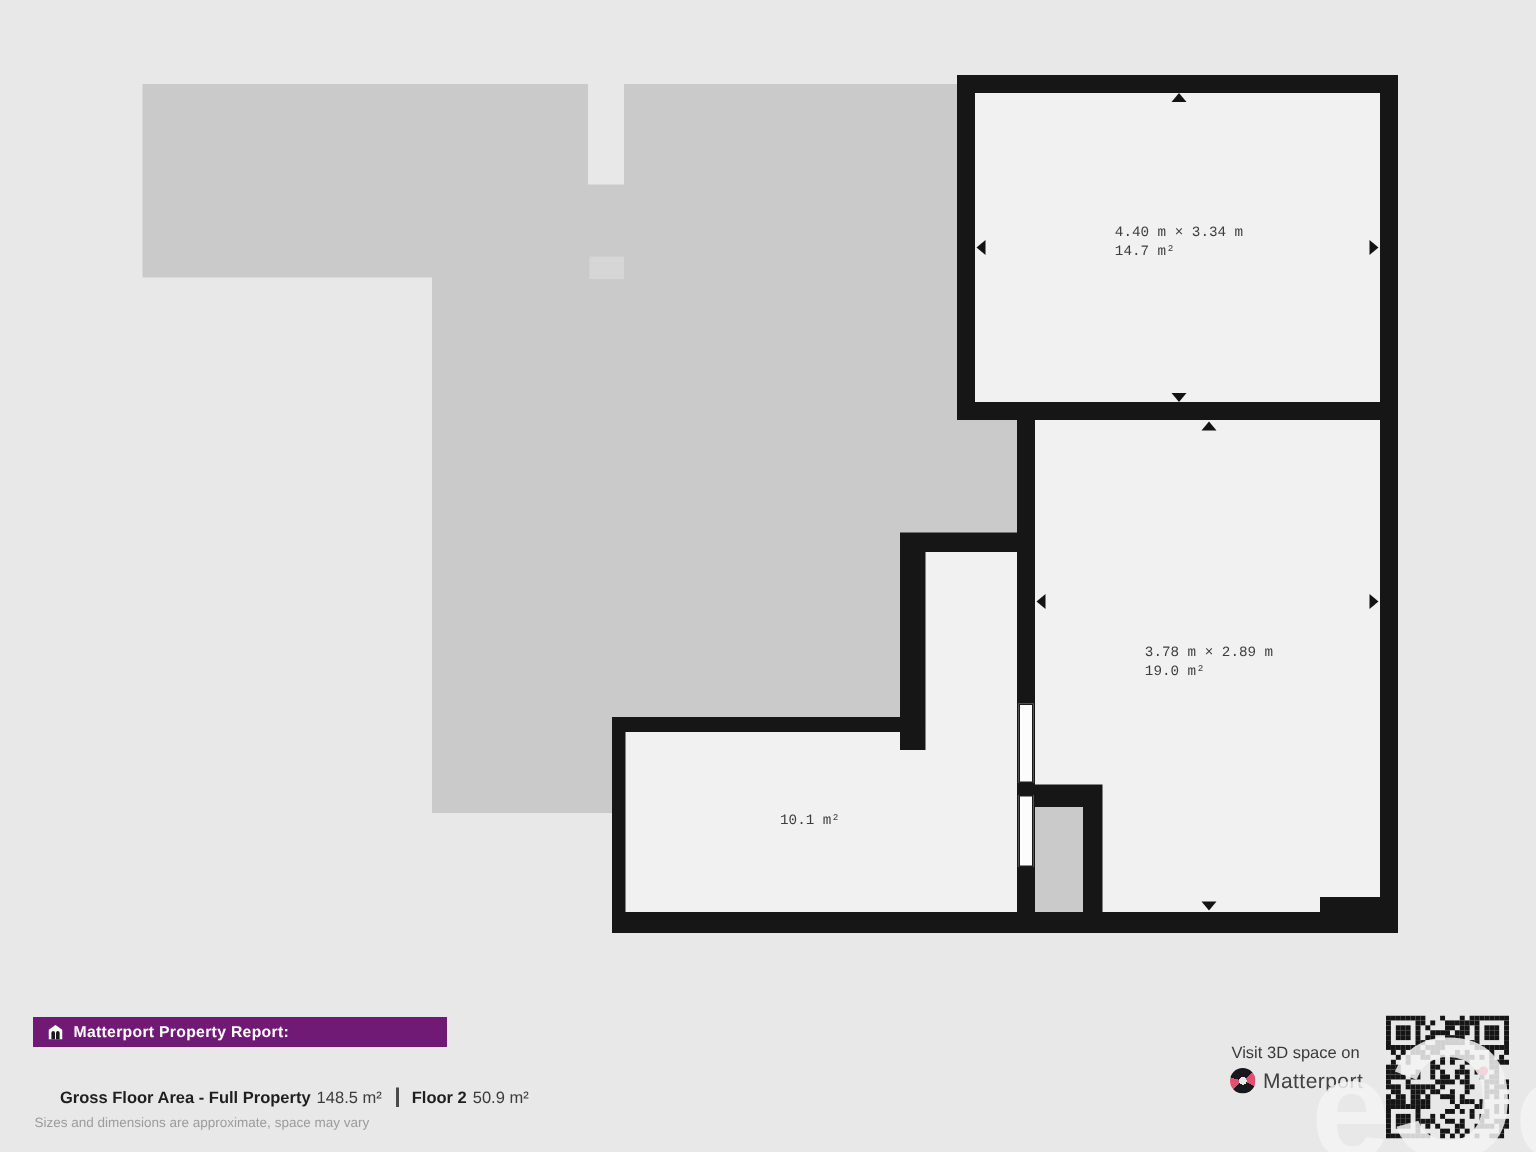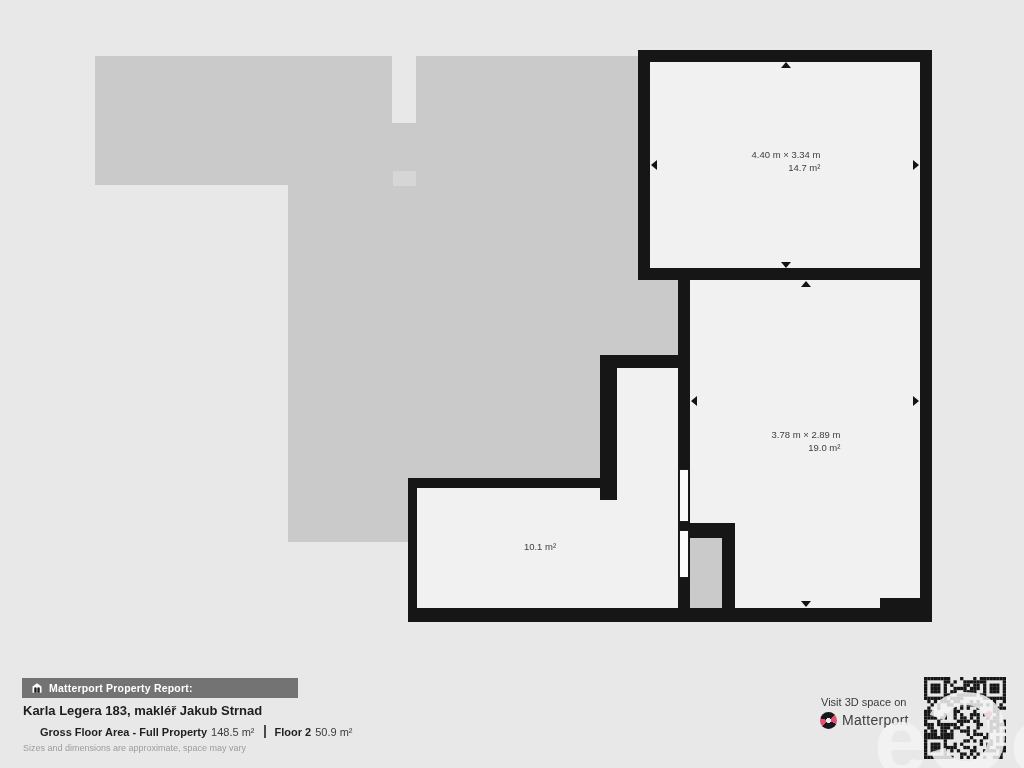--- a/index.html
+++ b/index.html
@@ -2,29 +2,29 @@
 <html><head>
 <meta charset="utf-8">
 <style>
   html,body{margin:0;padding:0;}
   .stage{position:relative;width:1024px;height:768px;background:#e8e8e8;overflow:hidden;
          font-family:"Liberation Sans",sans-serif;}
   .abs{position:absolute;}
   .wall{position:absolute;background:#161616;}
   .floor{position:absolute;background:#f1f1f1;}
   .sil{position:absolute;background:#cacaca;}
-  .room-label{position:absolute;transform:translateX(-50%);text-align:right;
-              font-size:9.5px;line-height:13px;color:#3e3e3e;white-space:nowrap;}
+  .room-label{position:absolute;transform:translateX(-50%);text-align:left;
+              font-size:9.5px;line-height:13px;color:#3e3e3e;white-space:nowrap;font-family:Liberation Mono, monospace;}
   .arr{position:absolute;width:0;height:0;}
   .arr.up{border-left:5px solid transparent;border-right:5px solid transparent;border-bottom:6px solid #131313;}
   .arr.down{border-left:5px solid transparent;border-right:5px solid transparent;border-top:6px solid #131313;}
   .arr.left{border-top:5px solid transparent;border-bottom:5px solid transparent;border-right:6px solid #131313;}
   .arr.right{border-top:5px solid transparent;border-bottom:5px solid transparent;border-left:6px solid #131313;}
   .door{position:absolute;background:#fcfcfc;border:1px solid #1c1c1c;box-sizing:border-box;}
-  .badge{position:absolute;left:22px;top:678px;width:276px;height:20px;background:#737373;
+  .badge{position:absolute;left:22px;top:678px;width:276px;height:20px;background:#701a75;
          color:#fff;display:flex;align-items:center;gap:6px;padding-left:9px;box-sizing:border-box;
          font-size:10.5px;font-weight:bold;letter-spacing:0.2px;}
   .title{position:absolute;left:23px;top:703px;font-size:13px;font-weight:bold;color:#1e1e1e;}
   .info{position:absolute;left:40px;top:725px;font-size:11px;color:#2e2e2e;display:flex;align-items:center;}
   .info b{font-weight:bold;color:#1f1f1f;margin-right:4px;}
   .info .val{color:#3c3c3c;}
   .info .sep{width:2px;height:13px;background:#4a4a4a;margin:0 9px;}
   .disc{position:absolute;left:23px;top:743px;font-size:9px;color:#9c9c9c;}
   .visit{position:absolute;left:821px;top:696px;font-size:11px;color:#3a3a3a;}
   .logo-row{position:absolute;left:820px;top:712px;display:flex;align-items:flex-start;gap:5px;}
@@ -92,21 +92,20 @@
   <div class="badge">
     <span style="display:inline-flex;">
       <svg width="12" height="12" viewBox="0 0 24 24">
           <path fill="#ffffff" d="M3 9 L12 2.5 L21 9 V21.5 H3 Z"></path>
           <path fill="#1a1a1a" d="M6.5 13 a2.4 2.4 0 0 1 4.8 0 V21.5 H6.5 Z"></path>
           <path fill="#1a1a1a" d="M12.7 13 a2.4 2.4 0 0 1 4.8 0 V21.5 h-4.8 Z"></path>
         </svg>
     </span>
     <span>Matterport Property Report:</span>
   </div>
-  <div class="title">Karla Legera 183, makléř Jakub Strnad</div>
   <div class="info">
     <b>Gross Floor Area - Full Property</b>
     <span class="val">148.5 m²</span>
     <span class="sep"></span>
     <b>Floor 2</b>
     <span class="val">50.9 m²</span>
   </div>
   <div class="disc">Sizes and dimensions are approximate, space may vary</div>
 
   <div class="visit">Visit 3D space on</div>

